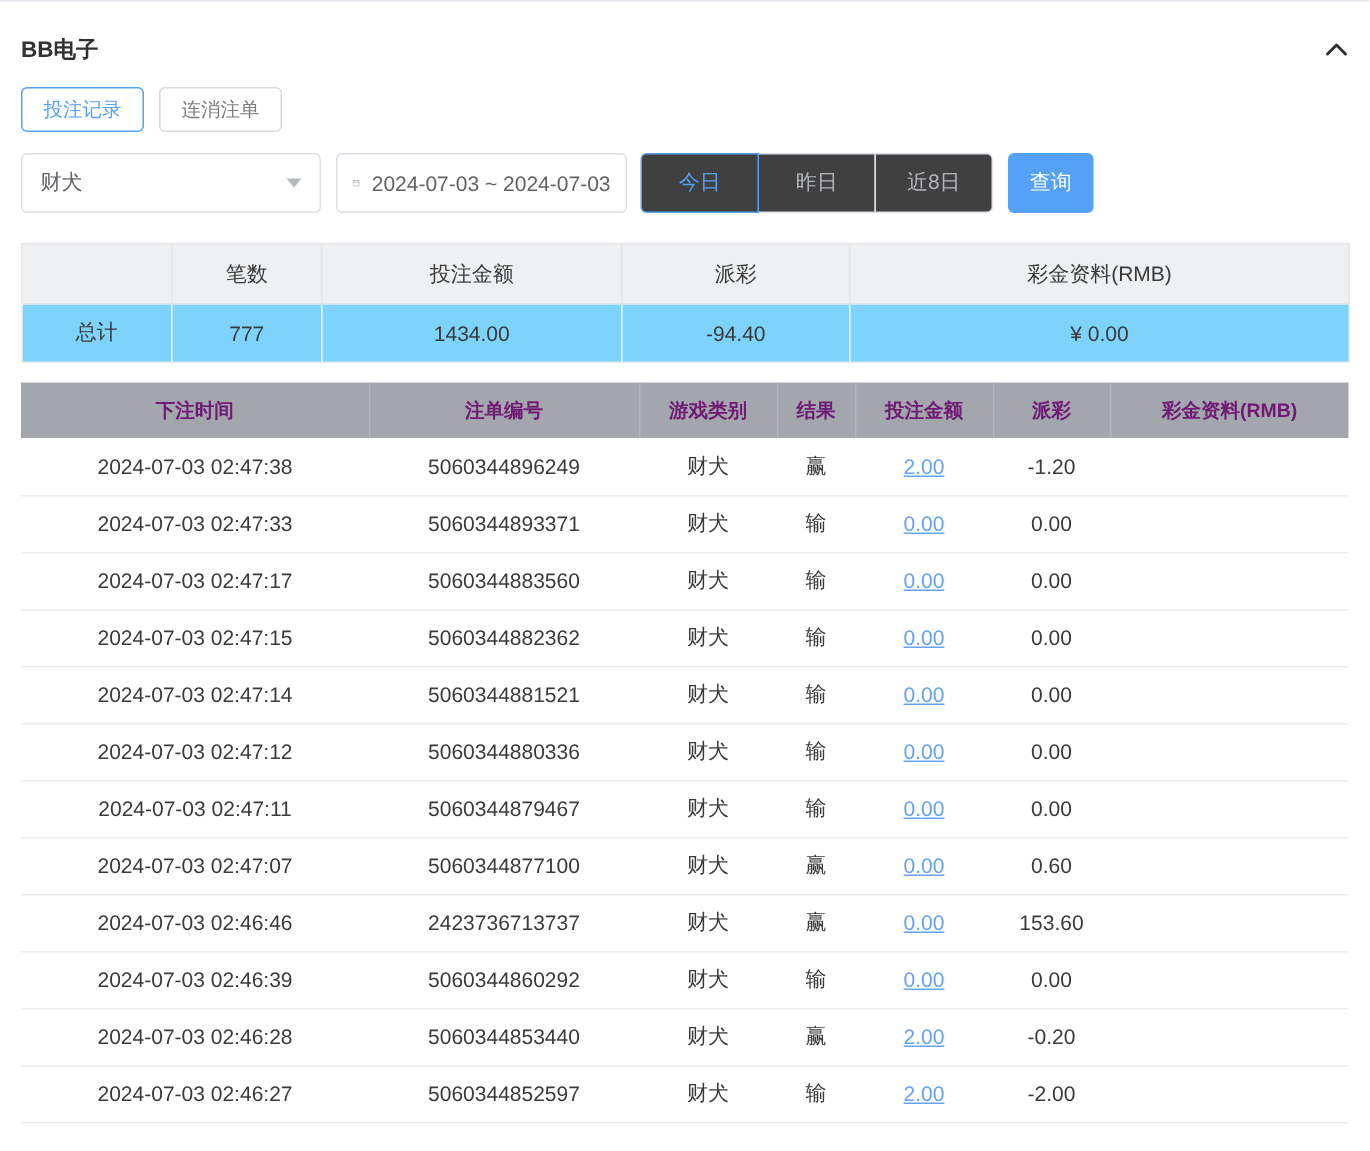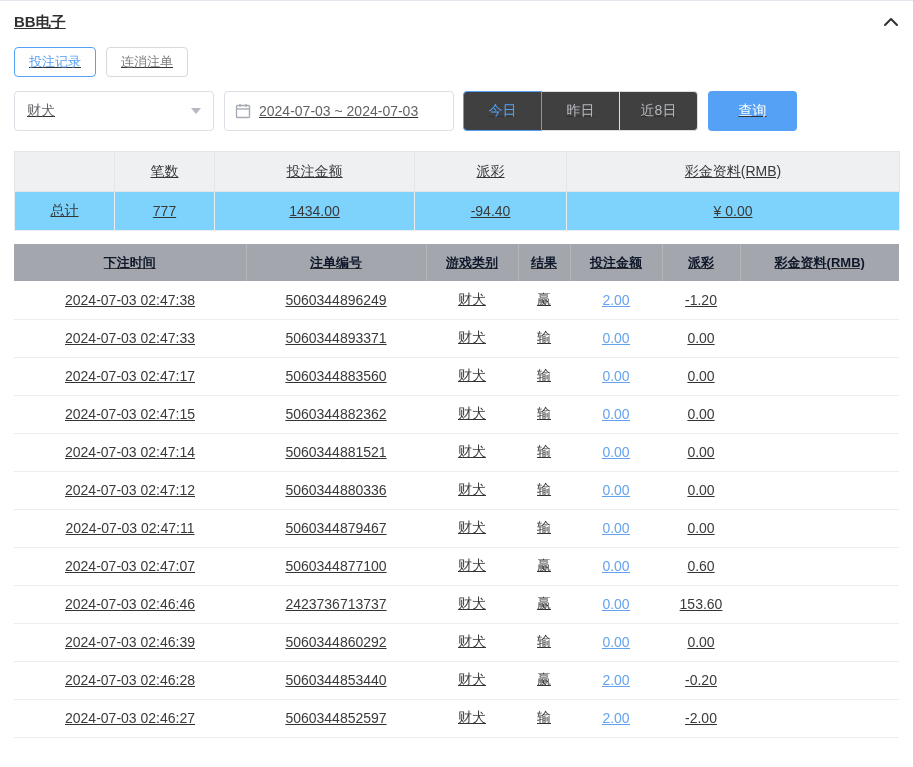--- a/index.html
+++ b/index.html
@@ -1,62 +1,62 @@
 <!DOCTYPE html>
 <html><head>
 <meta charset="utf-8">
 <style>
   * { margin: 0; padding: 0; box-sizing: border-box; }
   html, body { width: 913px; height: 767px; overflow: hidden; background: #fff; }
   body { font-family: "Liberation Sans", sans-serif; color: #333; }
-  .container { width: 913px; height: 767px; padding: 0 14px; border-top: 1px solid #e4e7ed; overflow: hidden; text-decoration: underline; }
+  .container { width: 913px; height: 767px; padding: 11px 14px; border-top: 1px solid #e4e7ed; overflow: hidden; }
 
   
   .panel-header { display: flex; align-items: center; justify-content: space-between; height: 42px; }
   .panel-title { font-size: 15px; font-weight: bold; color: #303133; }
   .chevron-btn { cursor: pointer; display: flex; align-items: center; }
 
   
   .tabs { display: flex; gap: 10px; margin-top: 4px; }
   .tab { height: 30px; padding: 0 14px; display: flex; align-items: center; font-size: 13px;
          border: 1px solid #d9d9d9; border-radius: 4px; background: #fff; color: #7d7d7d; cursor: pointer; }
   .tab.active { border-color: #54a1f5; color: #54a1f5; }
 
   
   .filter-row { display: flex; align-items: center; margin-top: 14px; }
   .select-box { width: 200px; height: 40px; border: 1px solid #dcdfe6; border-radius: 4px;
                 display: flex; align-items: center; justify-content: space-between;
                 padding: 0 12px; font-size: 14px; color: #606266; cursor: pointer; background: #fff; }
   .caret-down { width: 0; height: 0; border-left: 5px solid transparent; border-right: 5px solid transparent;
                 border-top: 6px solid #b6b9c0; }
-  .date-box { width: 230px; height: 40px; border: 1px solid #dcdfe6; border-radius: 4px; margin-left: 10px;
+  .date-box { width: 194px; height: 40px; border: 1px solid #dcdfe6; border-radius: 4px; margin-left: 10px;
               display: flex; align-items: center; padding: 0 10px; gap: 8px; background: #fff; cursor: pointer; }
   .date-value { font-size: 14px; color: #606266; white-space: nowrap; }
   .btn-group { display: flex; margin-left: 9px; }
   .quick-btn { width: 79px; height: 40px; background: #404040; border: 1px solid #dcdfe6; font-size: 14px;
                color: #b3b6bc; cursor: pointer; margin-left: -1px; position: relative;
                font-family: "Liberation Sans", sans-serif; }
   .quick-btn:first-child { margin-left: 0; border-radius: 4px 0 0 4px; }
   .quick-btn:last-child { border-radius: 0 4px 4px 0; }
   .quick-btn.active { color: #54a1f5; border-color: #54a1f5; z-index: 2; }
-  .search-btn { width: 89px; height: 40px; margin-left: 10px; background: #54a1f5; color: #fff;
+  .search-btn { width: 57px; height: 40px; margin-left: 10px; background: #54a1f5; color: #fff;
                 border: none; border-radius: 4px; font-size: 14px; cursor: pointer;
                 font-family: "Liberation Sans", sans-serif; }
 
   
   .summary-table { width: 885px; margin-top: 20px; border-collapse: collapse; table-layout: fixed; font-size: 14px; }
   .summary-table th { background: #eef0f2; height: 40px; font-weight: normal; color: #3a3a3a;
                       border: 1px solid #e3e5e8; text-align: center; }
   .summary-table td { height: 39px; text-align: center; color: #3a3a3a;
                       border: 1px solid #ebedf0; background: #7dd3fc; }
   .neg { color: #f25c5c; }
 
   
   .bet-table { width: 885px; margin-top: 13px; border-collapse: collapse; table-layout: fixed; font-size: 14px; }
-  .bet-table thead th { background: #a3a7ad; color: #0f172a; height: 37px; font-weight: bold; font-size: 13px;
+  .bet-table thead th { background: #a3a7ad; color: #701a75; height: 37px; font-weight: bold; font-size: 13px;
                         text-align: center; border-right: 1px solid #b4b7bc; }
   .bet-table thead th:last-child { border-right: none; }
   .bet-table tbody td { height: 38px; text-align: center; color: #3a3a3a; border-bottom: 1px solid #ebeef0;
                         overflow: hidden; white-space: nowrap; }
   .bet-link { color: #66a3ef; text-decoration: underline; cursor: pointer; }
 </style>
 </head>
 <body>
 
 <div class="container">

